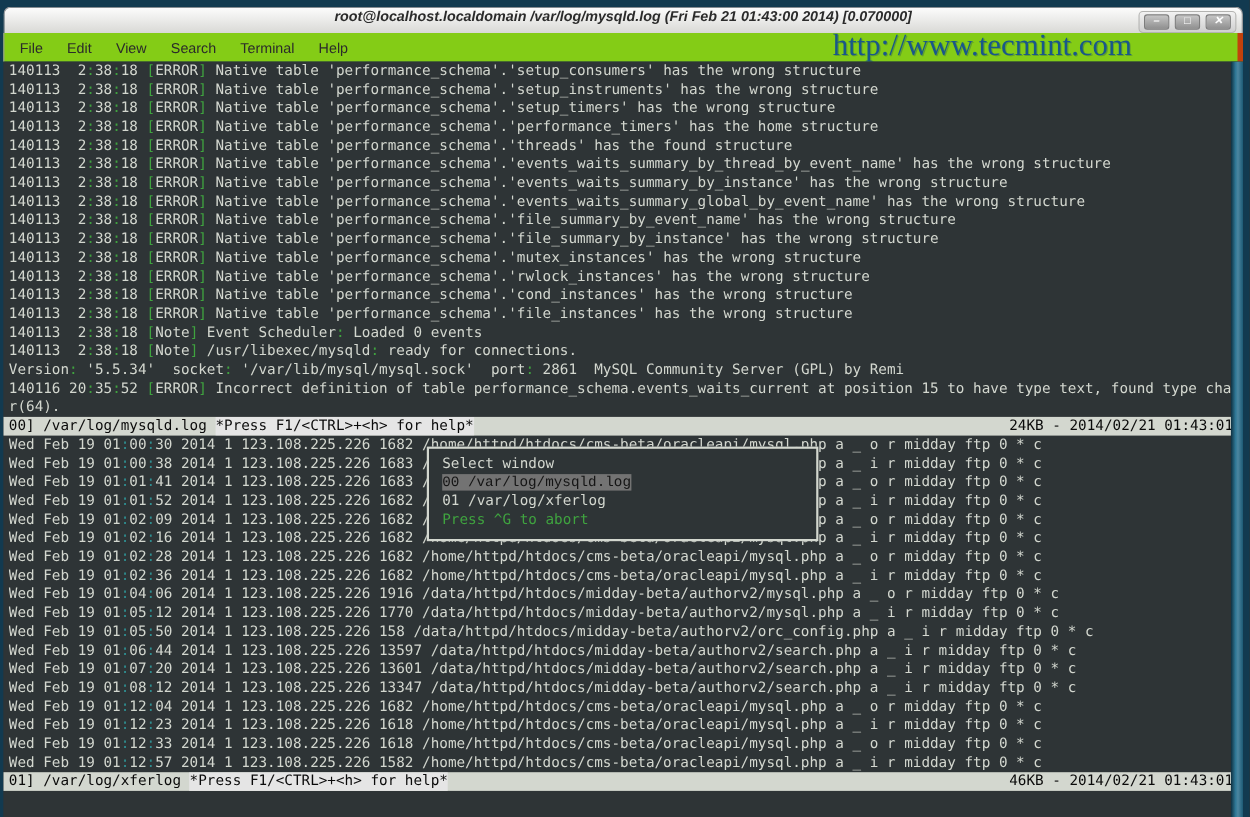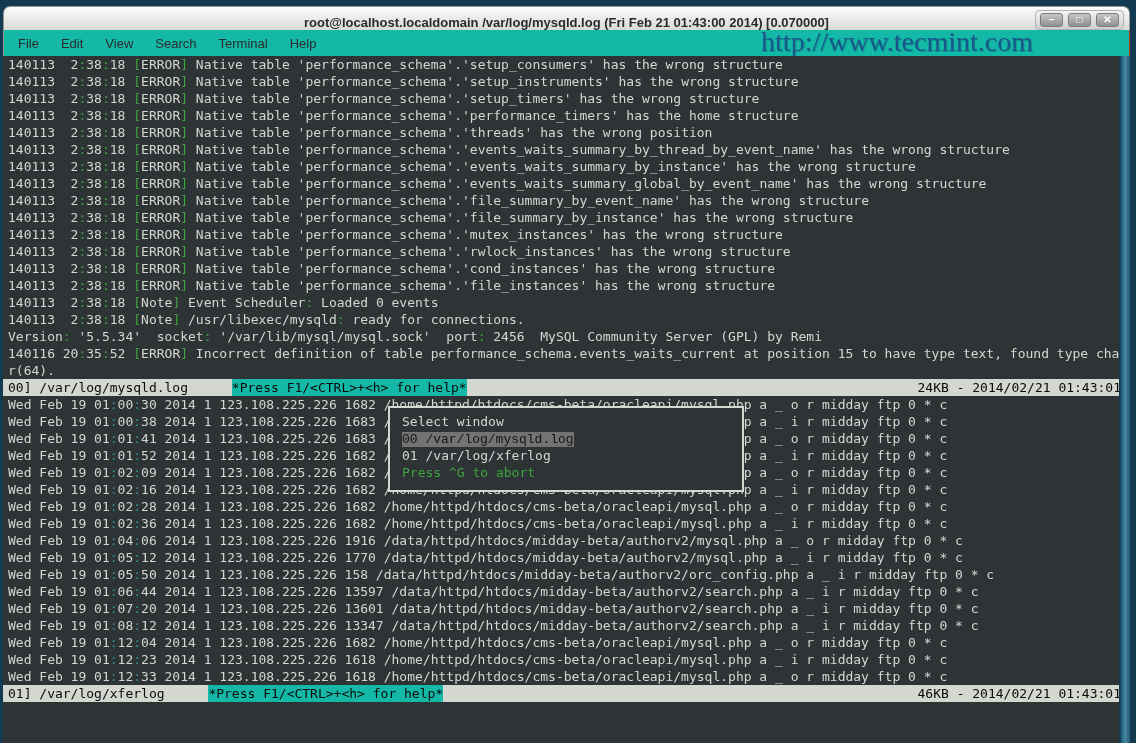--- a/index.html
+++ b/index.html
@@ -7,37 +7,37 @@
   body {
     width:1136px; height:743px; overflow:hidden; position:relative;
     background:#123a50;
     font-family:"Liberation Sans", sans-serif;
   }
   .window { position:absolute; left:3px; top:6px; width:1127px; height:731px; }
   .titlebar {
     height:24px; border-radius:7px 7px 0 0;
     background:linear-gradient(#fcfcfc,#d9d9d6);
     border:1px solid #98989a; border-bottom:none;
-    display:flex; align-items:flex-end; justify-content:center;
-    font-size:13px; font-weight:bold; color:#2b2b2b; position:relative;
+    display:flex; align-items:flex-start; justify-content:center;
+    font-size:13px; font-weight:bold; color:#2b2b2b; position:relative;font-style:italic;
   }
   .controls {
     position:absolute; right:5px; top:3px; display:flex; gap:5px;
     background:linear-gradient(#f2f2f2,#cfcfcf); border:1px solid #b3b3b1;
     border-radius:4px; padding:2px 4px;
   }
   .wbtn {
     width:23px; height:14px; border-radius:3px; border:1px solid #7d7d7d;
     background:linear-gradient(#c6c6c6,#909090);
     color:#fff; font-size:10px; line-height:12px; text-align:center; font-weight:bold;
     cursor:default;
   }
   .menubar {
-    height:26px; background:#14b8a6;
-    border-left:1px solid #98989a; border-right:1px solid #c2410c;
+    height:26px; background:#84cc16;
+    border-left:1px solid #98989a; border-right:5px solid #c2410c;
     display:flex; align-items:center; padding-left:14px;
     font-size:13px; color:#2b2b2b; position:relative;
   }
   .mi { margin-right:22px; }
   .watermark {
     position:absolute; right:96px; top:-4px; height:32px; line-height:32px;
     font-family:"Liberation Serif", serif; font-weight:normal; font-size:28px;
     color:#19578a; text-shadow:1px 1px 0 rgba(13,58,92,.3);
   }
   .term {
@@ -46,21 +46,21 @@
     color:#d3d7cf;
   }
   .pane { padding-left:5px; }
   .row  { height:17px; white-space:pre; overflow:hidden; }
   .g { color:#3fa33f; }
   .c { color:#2f8f91; }
   .sbar {
     height:17px; background:#d3d7cf; color:#0a0a0a;
     display:flex; white-space:pre; padding:0 9px 0 5px; overflow:hidden;
   }
-  .yl { background:#14b8a6;margin-left:36px; }
+  .yl { background:#e5e5e5; }
   .rt { margin-left:auto; }
   .strip {
     position:absolute; right:0; top:0; width:11px; height:100%; z-index:5;
     background:linear-gradient(90deg,#0e2f40,#2f7795 38%,#4c86a0 58%,#1d5a75);
   }
   .popup {
     position:absolute; left:385px; top:350px; width:356px; height:86px; z-index:10;
     background:#2e3436; border:2px solid #d3d7cf; padding:5px 0 0 12px;
   }
   .prow { height:17px; white-space:pre; }
@@ -91,33 +91,33 @@
     <span class="watermark">http://www.tecmint.com</span>
   </div>
 
   <div class="term">
 
     <div class="pane">
         <div class="row"><span>140113  2</span><span class="g">:</span><span>38</span><span class="g">:</span><span>18 </span><span class="g">[</span><span>ERROR</span><span class="g">]</span><span> Native table 'performance_schema'.'setup_consumers' has the wrong structure</span></div>
         <div class="row"><span>140113  2</span><span class="g">:</span><span>38</span><span class="g">:</span><span>18 </span><span class="g">[</span><span>ERROR</span><span class="g">]</span><span> Native table 'performance_schema'.'setup_instruments' has the wrong structure</span></div>
         <div class="row"><span>140113  2</span><span class="g">:</span><span>38</span><span class="g">:</span><span>18 </span><span class="g">[</span><span>ERROR</span><span class="g">]</span><span> Native table 'performance_schema'.'setup_timers' has the wrong structure</span></div>
         <div class="row"><span>140113  2</span><span class="g">:</span><span>38</span><span class="g">:</span><span>18 </span><span class="g">[</span><span>ERROR</span><span class="g">]</span><span> Native table 'performance_schema'.'performance_timers' has the home structure</span></div>
-        <div class="row"><span>140113  2</span><span class="g">:</span><span>38</span><span class="g">:</span><span>18 </span><span class="g">[</span><span>ERROR</span><span class="g">]</span><span> Native table 'performance_schema'.'threads' has the wrong position</span></div>
+        <div class="row"><span>140113  2</span><span class="g">:</span><span>38</span><span class="g">:</span><span>18 </span><span class="g">[</span><span>ERROR</span><span class="g">]</span><span> Native table 'performance_schema'.'threads' has the found structure</span></div>
         <div class="row"><span>140113  2</span><span class="g">:</span><span>38</span><span class="g">:</span><span>18 </span><span class="g">[</span><span>ERROR</span><span class="g">]</span><span> Native table 'performance_schema'.'events_waits_summary_by_thread_by_event_name' has the wrong structure</span></div>
         <div class="row"><span>140113  2</span><span class="g">:</span><span>38</span><span class="g">:</span><span>18 </span><span class="g">[</span><span>ERROR</span><span class="g">]</span><span> Native table 'performance_schema'.'events_waits_summary_by_instance' has the wrong structure</span></div>
         <div class="row"><span>140113  2</span><span class="g">:</span><span>38</span><span class="g">:</span><span>18 </span><span class="g">[</span><span>ERROR</span><span class="g">]</span><span> Native table 'performance_schema'.'events_waits_summary_global_by_event_name' has the wrong structure</span></div>
         <div class="row"><span>140113  2</span><span class="g">:</span><span>38</span><span class="g">:</span><span>18 </span><span class="g">[</span><span>ERROR</span><span class="g">]</span><span> Native table 'performance_schema'.'file_summary_by_event_name' has the wrong structure</span></div>
         <div class="row"><span>140113  2</span><span class="g">:</span><span>38</span><span class="g">:</span><span>18 </span><span class="g">[</span><span>ERROR</span><span class="g">]</span><span> Native table 'performance_schema'.'file_summary_by_instance' has the wrong structure</span></div>
         <div class="row"><span>140113  2</span><span class="g">:</span><span>38</span><span class="g">:</span><span>18 </span><span class="g">[</span><span>ERROR</span><span class="g">]</span><span> Native table 'performance_schema'.'mutex_instances' has the wrong structure</span></div>
         <div class="row"><span>140113  2</span><span class="g">:</span><span>38</span><span class="g">:</span><span>18 </span><span class="g">[</span><span>ERROR</span><span class="g">]</span><span> Native table 'performance_schema'.'rwlock_instances' has the wrong structure</span></div>
         <div class="row"><span>140113  2</span><span class="g">:</span><span>38</span><span class="g">:</span><span>18 </span><span class="g">[</span><span>ERROR</span><span class="g">]</span><span> Native table 'performance_schema'.'cond_instances' has the wrong structure</span></div>
         <div class="row"><span>140113  2</span><span class="g">:</span><span>38</span><span class="g">:</span><span>18 </span><span class="g">[</span><span>ERROR</span><span class="g">]</span><span> Native table 'performance_schema'.'file_instances' has the wrong structure</span></div>
         <div class="row"><span>140113  2</span><span class="g">:</span><span>38</span><span class="g">:</span><span>18 </span><span class="g">[</span><span>Note</span><span class="g">]</span><span> Event Scheduler</span><span class="g">:</span><span> Loaded 0 events</span></div>
         <div class="row"><span>140113  2</span><span class="g">:</span><span>38</span><span class="g">:</span><span>18 </span><span class="g">[</span><span>Note</span><span class="g">]</span><span> /usr/libexec/mysqld</span><span class="g">:</span><span> ready for connections.</span></div>
-        <div class="row"><span>Version</span><span class="g">:</span><span> '5.5.34'  socket</span><span class="g">:</span><span> '/var/lib/mysql/mysql.sock'  port</span><span class="g">:</span><span> 2456  MySQL Community Server (GPL) by Remi</span></div>
+        <div class="row"><span>Version</span><span class="g">:</span><span> '5.5.34'  socket</span><span class="g">:</span><span> '/var/lib/mysql/mysql.sock'  port</span><span class="g">:</span><span> 2861  MySQL Community Server (GPL) by Remi</span></div>
         <div class="row"><span>140116 20</span><span class="g">:</span><span>35</span><span class="g">:</span><span>52 </span><span class="g">[</span><span>ERROR</span><span class="g">]</span><span> Incorrect definition of table performance_schema.events_waits_current at position 15 to have type text, found type cha</span></div>
         <div class="row"><span>r(64).</span></div>
       </div>
 
     <div class="sbar">
       <span>00] /var/log/mysqld.log </span>
       <span class="yl">*Press F1/&lt;CTRL&gt;+&lt;h&gt; for help*</span>
       <span class="rt">24KB - 2014/02/21 01:43:01</span>
     </div>
 
@@ -132,20 +132,21 @@
         <div class="row"><span>Wed Feb 19 01</span><span class="c">:</span><span>02</span><span class="c">:</span><span>36 2014 1 123.108.225.226 1682 /home/httpd/htdocs/cms-beta/oracleapi/mysql.php a _ i r midday ftp 0 * c</span></div>
         <div class="row"><span>Wed Feb 19 01</span><span class="c">:</span><span>04</span><span class="c">:</span><span>06 2014 1 123.108.225.226 1916 /data/httpd/htdocs/midday-beta/authorv2/mysql.php a _ o r midday ftp 0 * c</span></div>
         <div class="row"><span>Wed Feb 19 01</span><span class="c">:</span><span>05</span><span class="c">:</span><span>12 2014 1 123.108.225.226 1770 /data/httpd/htdocs/midday-beta/authorv2/mysql.php a _ i r midday ftp 0 * c</span></div>
         <div class="row"><span>Wed Feb 19 01</span><span class="c">:</span><span>05</span><span class="c">:</span><span>50 2014 1 123.108.225.226 158 /data/httpd/htdocs/midday-beta/authorv2/orc_config.php a _ i r midday ftp 0 * c</span></div>
         <div class="row"><span>Wed Feb 19 01</span><span class="c">:</span><span>06</span><span class="c">:</span><span>44 2014 1 123.108.225.226 13597 /data/httpd/htdocs/midday-beta/authorv2/search.php a _ i r midday ftp 0 * c</span></div>
         <div class="row"><span>Wed Feb 19 01</span><span class="c">:</span><span>07</span><span class="c">:</span><span>20 2014 1 123.108.225.226 13601 /data/httpd/htdocs/midday-beta/authorv2/search.php a _ i r midday ftp 0 * c</span></div>
         <div class="row"><span>Wed Feb 19 01</span><span class="c">:</span><span>08</span><span class="c">:</span><span>12 2014 1 123.108.225.226 13347 /data/httpd/htdocs/midday-beta/authorv2/search.php a _ i r midday ftp 0 * c</span></div>
         <div class="row"><span>Wed Feb 19 01</span><span class="c">:</span><span>12</span><span class="c">:</span><span>04 2014 1 123.108.225.226 1682 /home/httpd/htdocs/cms-beta/oracleapi/mysql.php a _ o r midday ftp 0 * c</span></div>
         <div class="row"><span>Wed Feb 19 01</span><span class="c">:</span><span>12</span><span class="c">:</span><span>23 2014 1 123.108.225.226 1618 /home/httpd/htdocs/cms-beta/oracleapi/mysql.php a _ i r midday ftp 0 * c</span></div>
         <div class="row"><span>Wed Feb 19 01</span><span class="c">:</span><span>12</span><span class="c">:</span><span>33 2014 1 123.108.225.226 1618 /home/httpd/htdocs/cms-beta/oracleapi/mysql.php a _ o r midday ftp 0 * c</span></div>
+        <div class="row"><span>Wed Feb 19 01</span><span class="c">:</span><span>12</span><span class="c">:</span><span>57 2014 1 123.108.225.226 1582 /home/httpd/htdocs/cms-beta/oracleapi/mysql.php a _ i r midday ftp 0 * c</span></div>
       </div>
 
     <div class="sbar">
       <span>01] /var/log/xferlog </span>
       <span class="yl">*Press F1/&lt;CTRL&gt;+&lt;h&gt; for help*</span>
       <span class="rt">46KB - 2014/02/21 01:43:01</span>
     </div>
 
     <div class="popup">
       <div class="prow ptitle">Select window</div>

